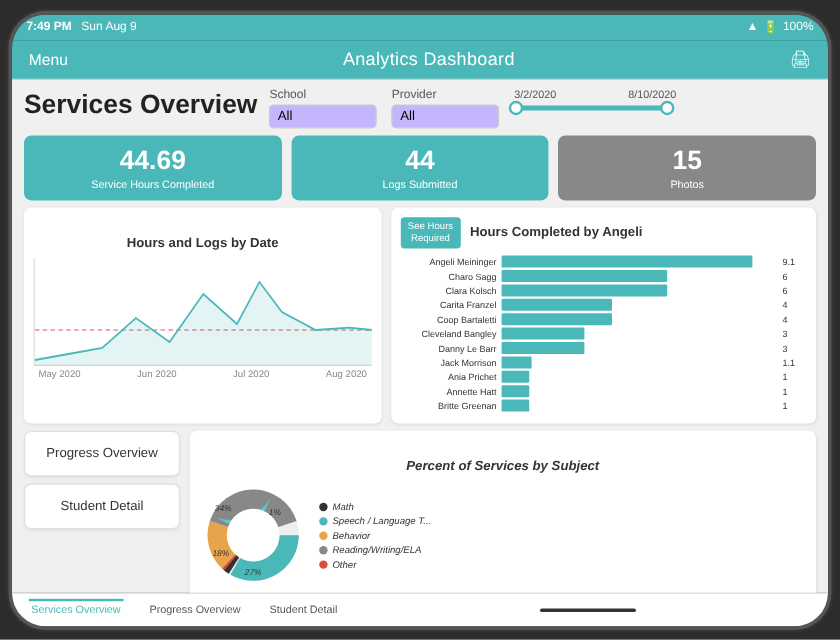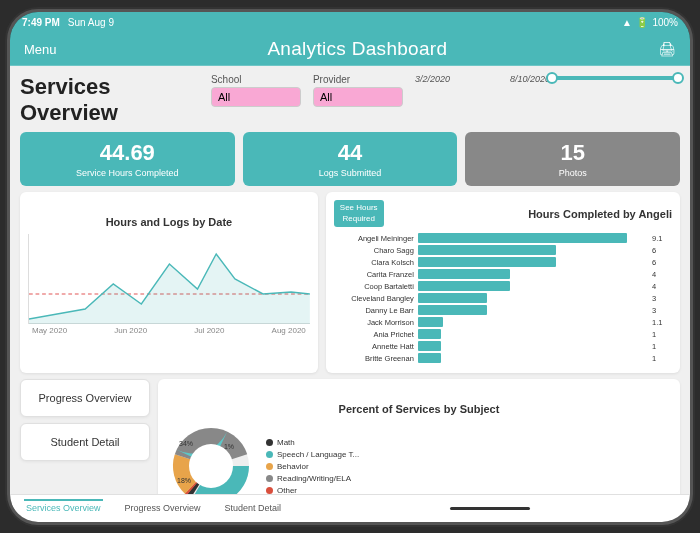--- a/index.html
+++ b/index.html
@@ -40,21 +40,21 @@
     .nav-bar {
       background: #4ab8b8;
       height: 32px;
       display: flex;
       align-items: center;
       justify-content: space-between;
       padding: 0 14px;
       border-bottom: 1px solid rgba(255,255,255,0.2);
     }
     .nav-bar .menu-btn { color: white; font-size: 13px; font-weight: 500; }
-    .nav-bar .title { color: white; font-size: 19px; font-weight: 400; letter-spacing: 0.3px; }
+    .nav-bar .title { color: white; font-size: 15px; font-weight: 400; letter-spacing: 0.3px; }
     .nav-bar .print-icon { color: white; font-size: 14px; }
     .main-content {
       background: #f0f0f0;
       flex: 1;
       padding: 8px 10px 4px 10px;
       overflow: hidden;
       height: calc(510px - 22px - 32px - 28px);
     }
     .top-section {
       display: flex;
@@ -80,27 +80,27 @@
       color: #555;
       display: block;
       margin-bottom: 2px;
       font-weight: 500;
     }
     .filter-group select {
       font-size: 11px;
       padding: 3px 20px 3px 6px;
       border: 1px solid #ccc;
       border-radius: 4px;
-      background: #f9a8d4;
+      background: #c4b5fd;
       appearance: none;
       min-width: 90px;
     }
     .date-range {
       display: flex;
-      font-style: italic;
+      flex-direction: column;
     }
     .date-range-dates {
       display: flex;
       gap: 60px;
       font-size: 9px;
       color: #555;
       margin-bottom: 2px;
     }
     .slider-track {
       width: 130px;
@@ -207,20 +207,21 @@
       text-align: center;
       cursor: pointer;
       box-shadow: 0 1px 3px rgba(0,0,0,0.06);
     }
     .pie-card {
       flex: 1;
       background: white;
       border-radius: 6px;
       padding: 8px;
       box-shadow: 0 1px 3px rgba(0,0,0,0.08);
+      font-style: italic;
     }
     .pie-card .chart-title { text-align: center; }
     .pie-content {
       display: flex;
       align-items: center;
       gap: 10px;
     }
     .pie-legend {
       display: flex;
       flex-direction: column;
@@ -246,21 +247,20 @@
       border-radius: 6px;
       padding: 8px;
       box-shadow: 0 1px 3px rgba(0,0,0,0.08);
       position: relative;
     }
     .bar-chart-header {
       display: flex;
       align-items: center;
       gap: 8px;
       margin-bottom: 6px;
-      justify-content: space-between;
     }
     .see-hours-btn {
       background: #4ab8b8;
       color: white;
       font-size: 8px;
       padding: 3px 6px;
       border-radius: 3px;
       text-align: center;
       line-height: 1.3;
       white-space: nowrap;

